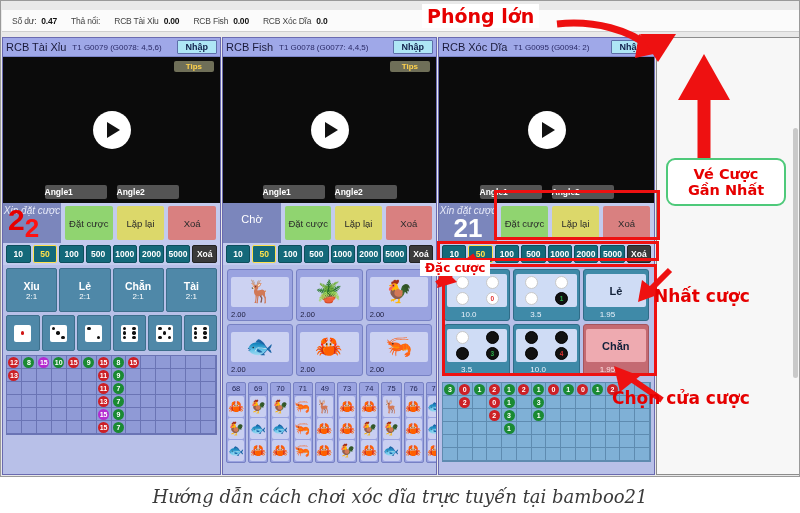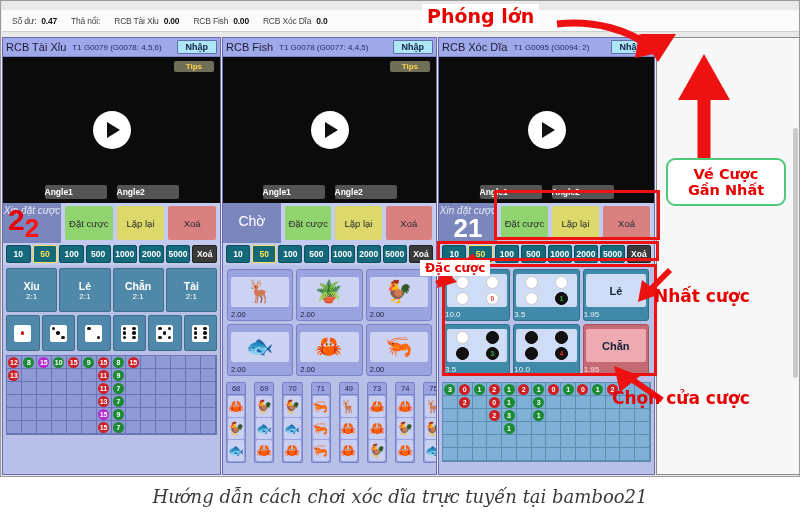--- a/index.html
+++ b/index.html
@@ -96,21 +96,21 @@
   
   .action-row { display: flex; height: 40px; background: #c3cbee; }
   .countdown {
     width: 58px; background: #7b86bc; color: #ffffff;
     display: flex; flex-direction: column; align-items: center;
     justify-content: flex-start; padding-top: 2px;
   }
   .cd-label { font-size: 10px; color: #e6e9f8; white-space: nowrap; font-style: italic; }
   .cd-num { font-size: 26px; font-weight: bold; line-height: 0.95; }
   .cd-num.red { color: #ff1111; }
-  .cd-wait { font-size: 14px; color: #ffffff; padding-top: 8px; }
+  .cd-wait { font-size: 11px; color: #ffffff; padding-top: 8px; }
   .act-btns { flex: 1; display: flex; align-items: center; gap: 4px; padding: 2px 4px; }
   .act-btn {
     flex: 1; height: 34px; display: flex; align-items: center; justify-content: center;
     font-size: 9.5px; color: #2a2a2a; border-radius: 2px;
   }
   .act-bet    { background: #90d470; }
   .act-repeat { background: #dcd86a; }
   .act-clear  { background: #d98080; }
 
   
@@ -181,21 +181,21 @@
                  font-size: 11px; font-weight: bold; color: #12213a; }
   .coin {
     width: 13px; height: 13px; border-radius: 50%; position: relative;
     display: flex; align-items: center; justify-content: center;
     font-size: 6.5px; font-weight: bold;
   }
   .coin.w { background: #ffffff; border: 1px solid #c8c8c8; }
   .coin.b { background: #111111; border: 1px solid #000000; }
   .coin .cl-r { color: #e03030; }
   .coin .cl-g { color: #2bb14a; }
-  .p3-odd { position: absolute; left: 0; bottom: 1px; font-size: 8px; color: #eaf2fb; }
+  .p3-odd { position: absolute; left: 16px; bottom: 1px; font-size: 8px; color: #eaf2fb; }
   .p3-cell.hl .p3-odd { color: #ffe2e4; }
 
   
   .road {
     margin: 2px 3px 3px; background: #8f9ad6; border: 1px solid #6a74b4;
     display: grid; gap: 0;
   }
   .road.blue { background: #7fb0d6; border-color: #5e8bb0; }
   .rcell {
     border-right: 1px solid #6a74b4; border-bottom: 1px solid #6a74b4;
@@ -205,21 +205,21 @@
   .road.blue .rcell { border-color: #5e8bb0; }
   .bead {
     width: 11px; height: 11px; border-radius: 50%; color: #ffffff;
     font-size: 7px; font-weight: bold;
     display: flex; align-items: center; justify-content: center;
   }
   .bead.r { background: #cc2026; }
   .bead.g { background: #1a8a33; }
   .bead.p { background: #b42ad0; }
 
-  .road2 { margin: 2px 3px 3px; display: flex; gap: 8px; }
+  .road2 { margin: 2px 3px 3px; display: flex; gap: 2px; }
   .road2 .col { flex: 1; background: #9aa3e0; border: 1px solid #7781c4; border-radius: 2px; }
   .road2 .hdr { text-align: center; font-size: 7.5px; color: #1f2350; padding: 1px 0;
                 border-bottom: 1px solid #7781c4; }
   .road2 .ic { height: 21px; display: flex; align-items: center; justify-content: center;
                font-size: 13px; background: #c9cff1; margin: 1px; border-radius: 2px; }
 
   
   #sidebar {
     position: absolute; left: 655px; top: 36px; width: 144px; height: 438px;
     background: #f7f7f7; border: 1px solid #8c8c8c; overflow: hidden;

